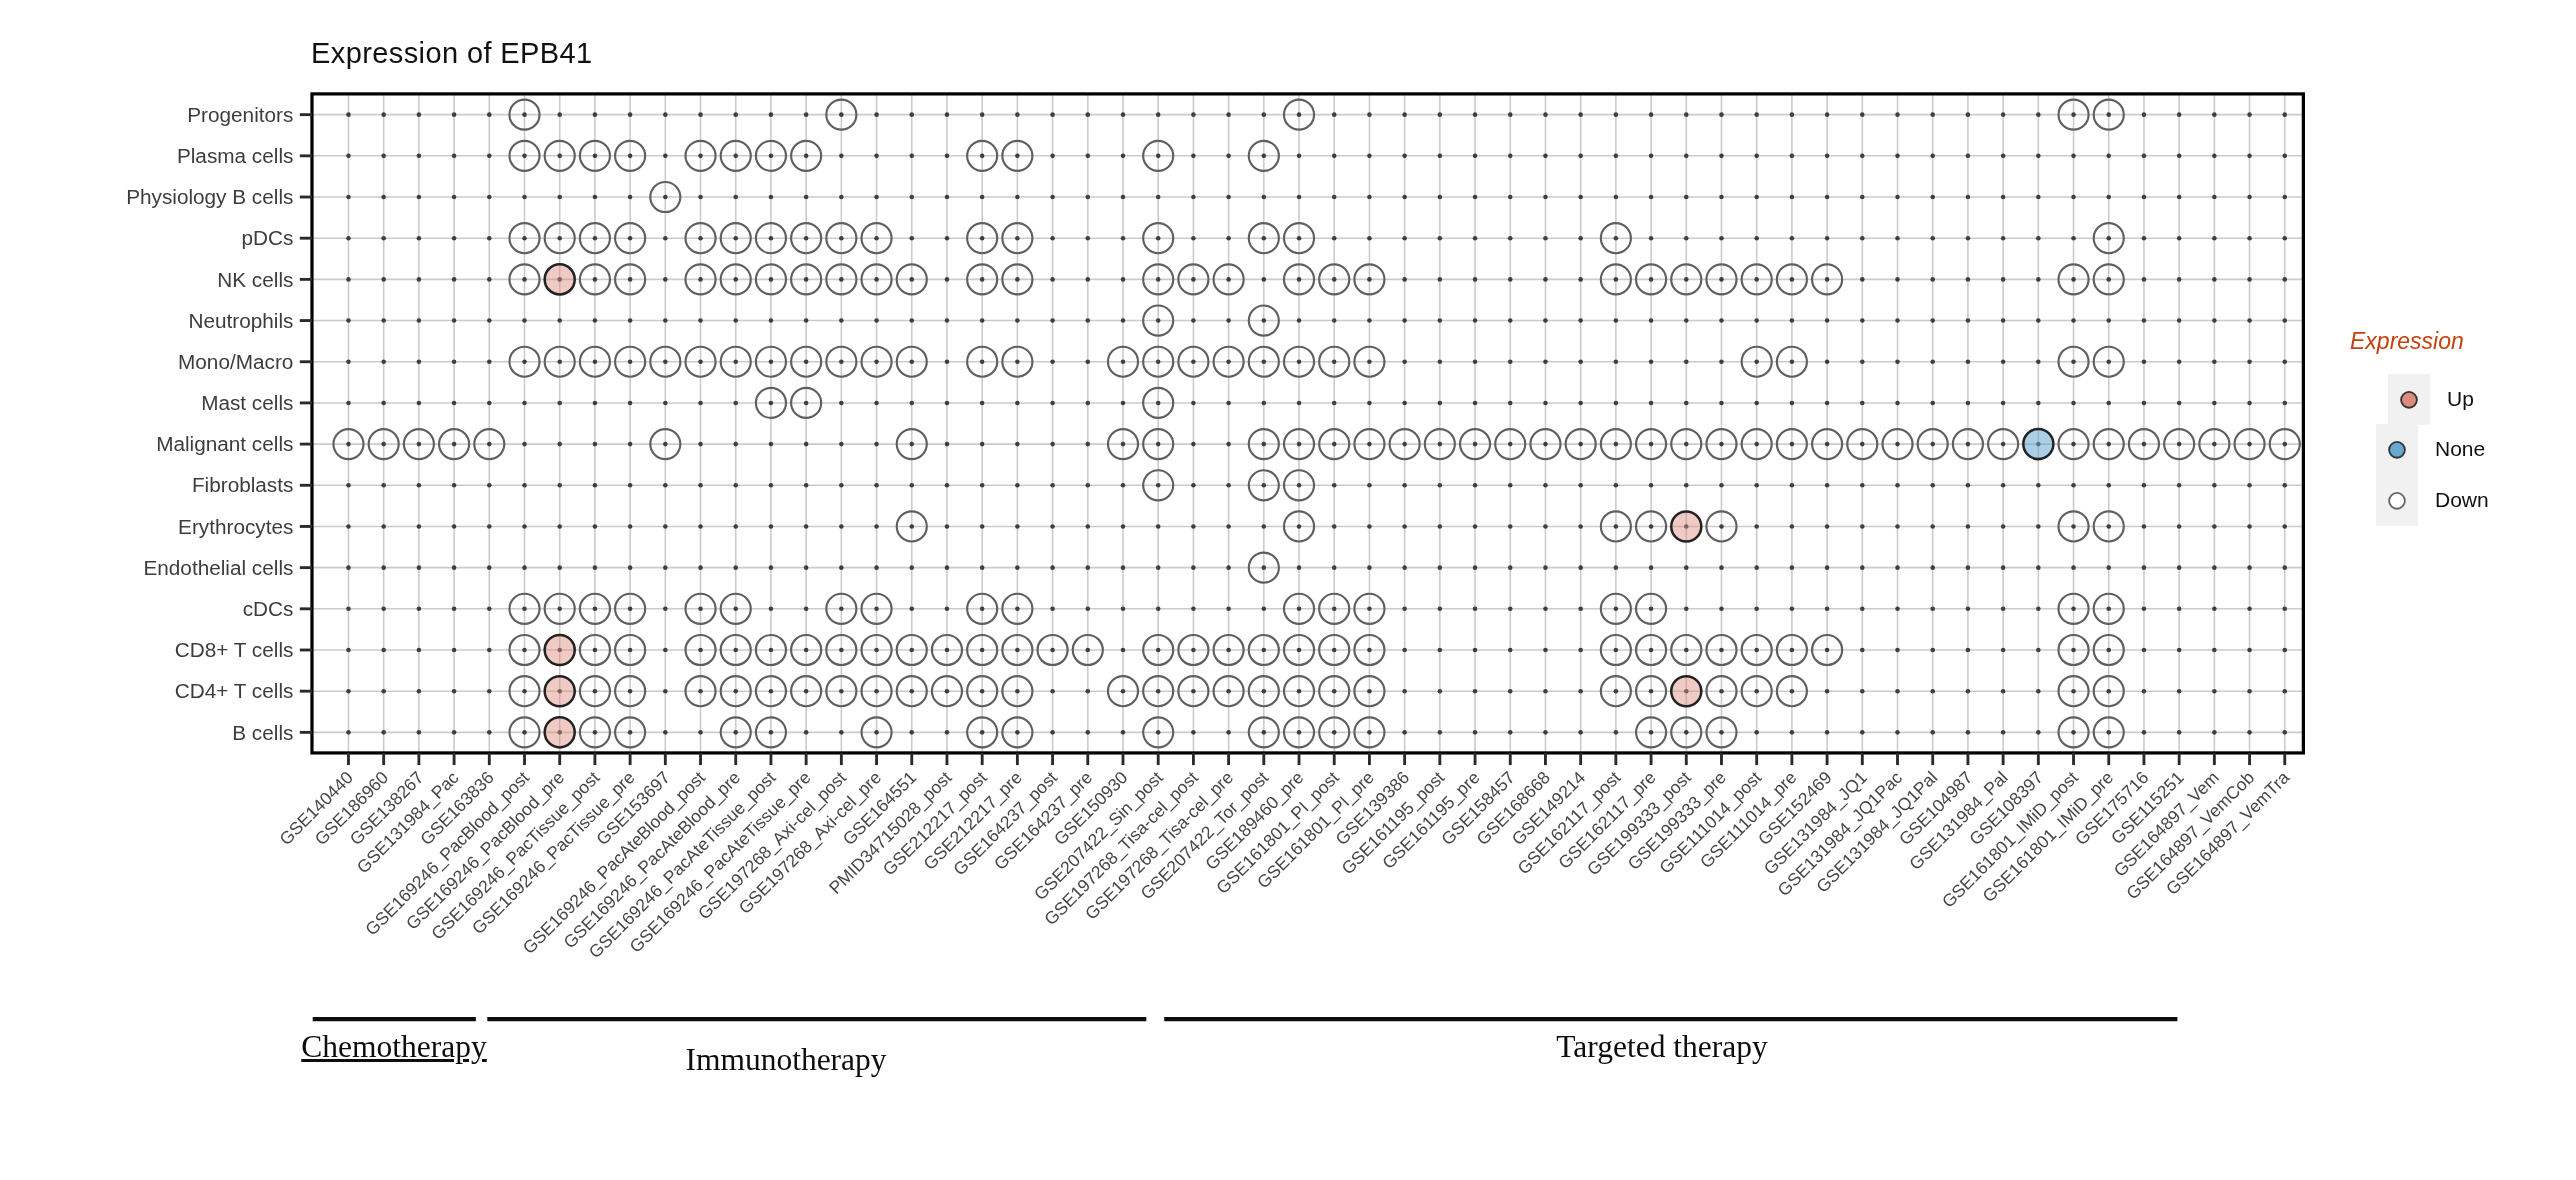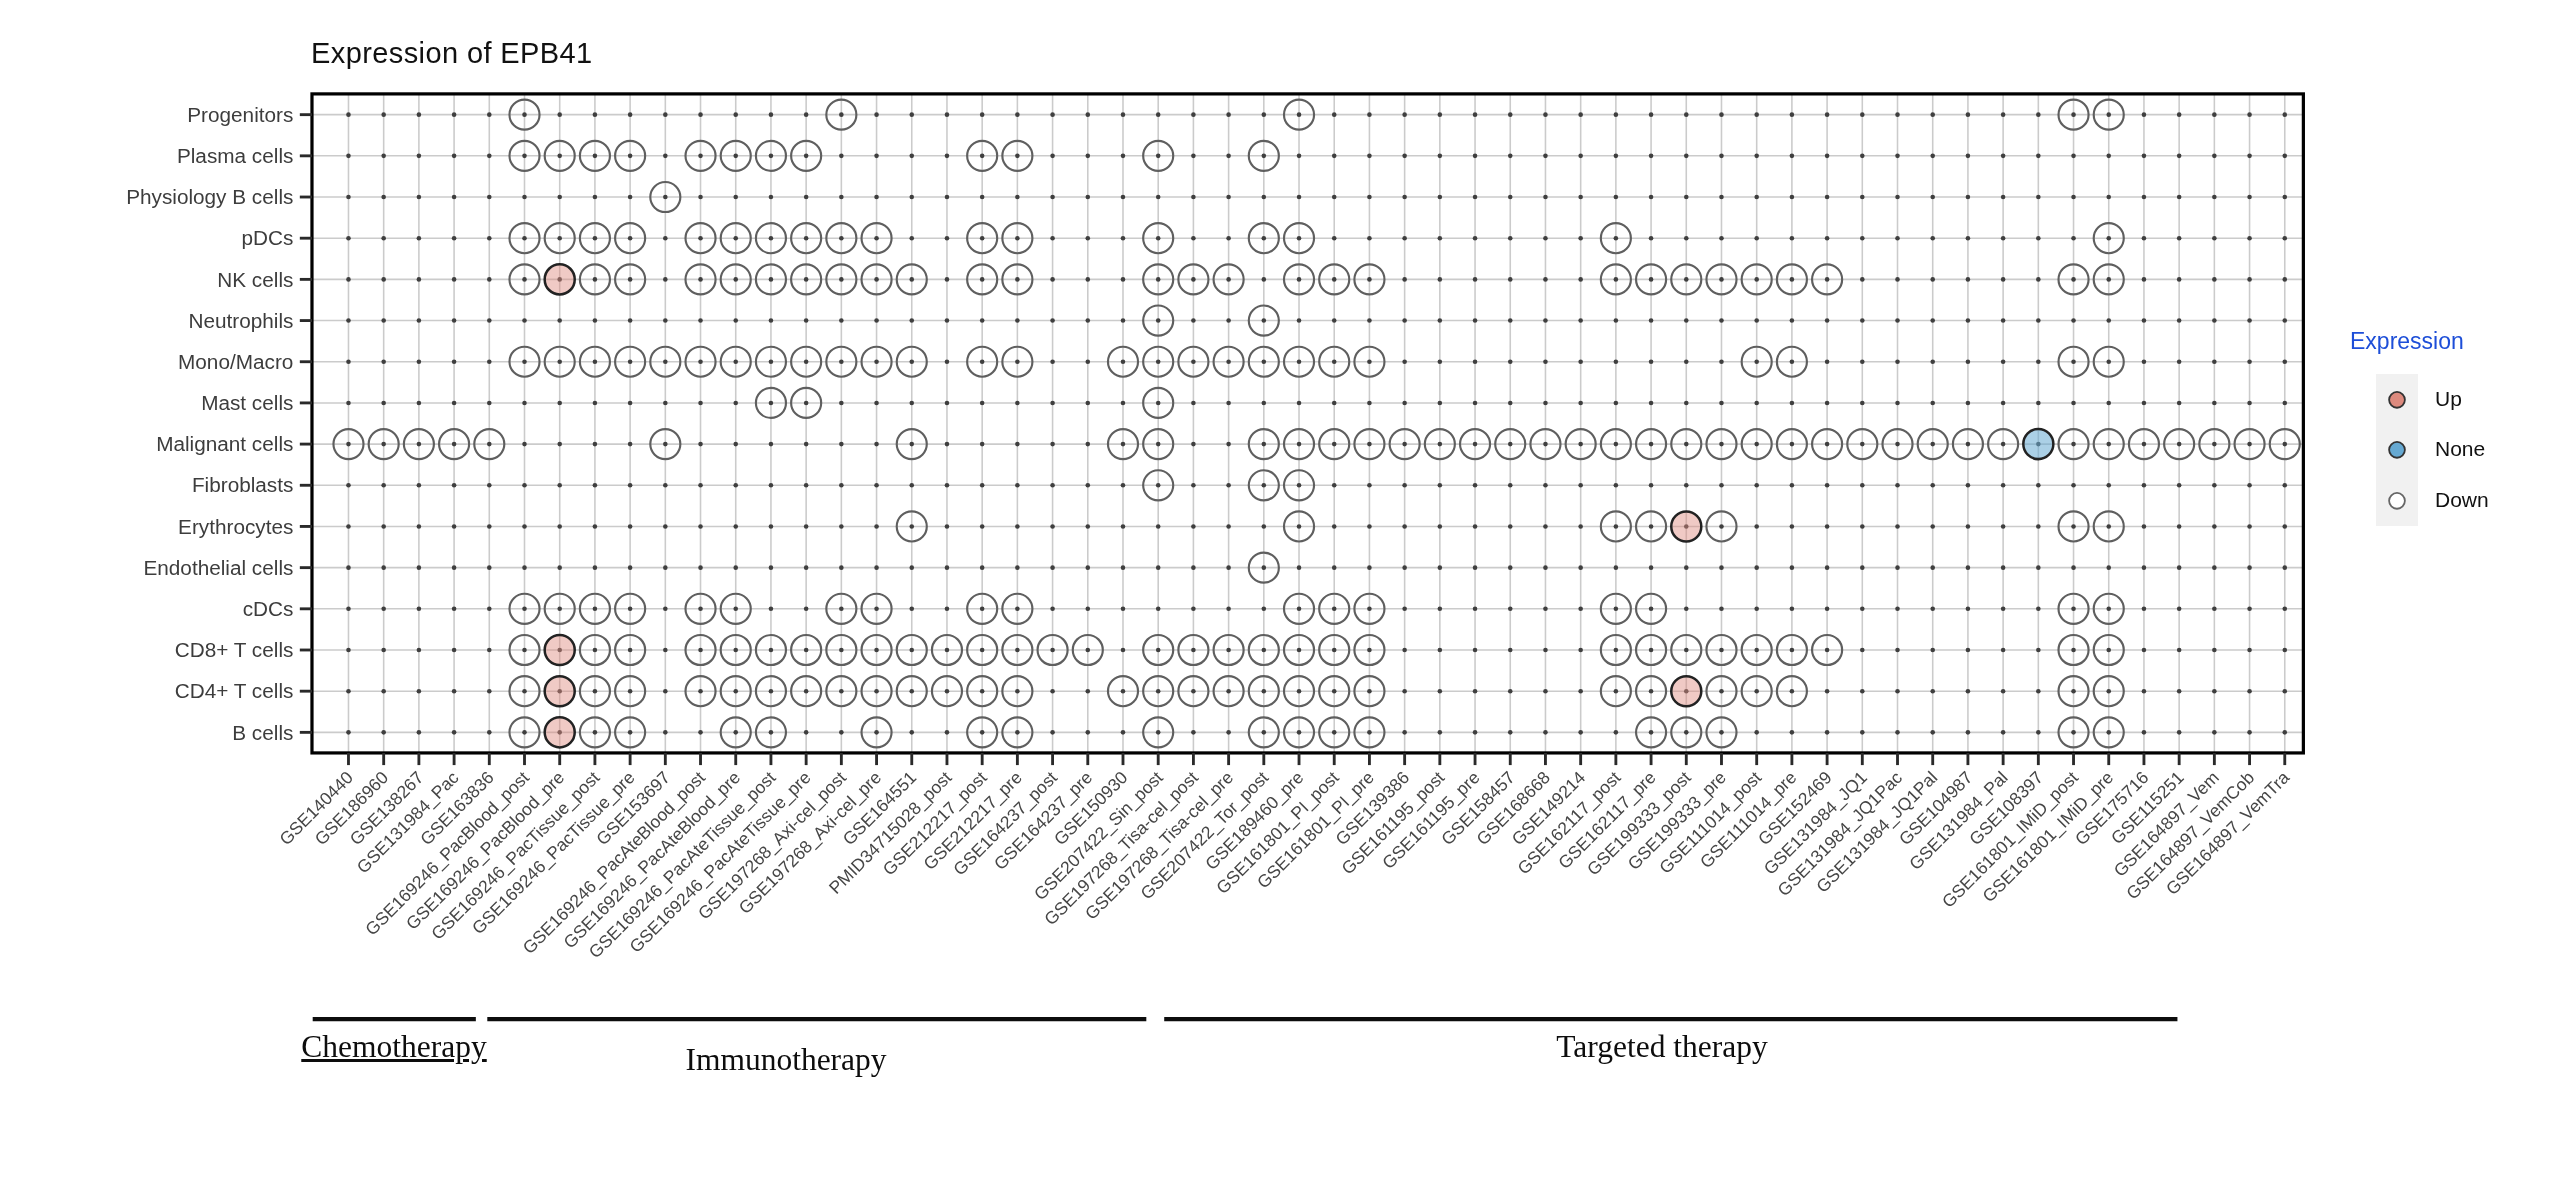--- a/index.html
+++ b/index.html
@@ -3,21 +3,21 @@
 <meta charset="utf-8">
 <style>
   html,body{margin:0;padding:0;background:#ffffff;}
   body{width:2576px;height:1181px;position:relative;overflow:hidden;
        font-family:"Liberation Sans", sans-serif;}
   #chart-wrap{position:absolute;left:0;top:0;width:2576px;height:1181px;}
   #chart-svg{position:absolute;left:0;top:0;}
   .abs{position:absolute;white-space:nowrap;}
   #chart-title{left:311px;top:37px;font-size:29px;color:#111;letter-spacing:0.4px;}
   #legend{left:2338px;top:326px;}
-  #legend-title{left:2350px;top:328px;font-size:23px;color:#1d4ed8;}
+  #legend-title{left:2350px;top:328px;font-size:23px;color:#c2410c;font-style:italic;}
   .legend-row{position:absolute;left:2376px;width:186px;height:51px;}
   .legend-key{position:absolute;left:0;top:0;width:42px;height:51px;background:#f1f1f1;}
   .legend-key svg{position:absolute;left:0;top:0;}
   .legend-label{position:absolute;left:59px;top:13px;font-size:21px;color:#111;}
   .group-label{font-family:"Liberation Serif", serif;font-size:31.5px;color:#0d0d0d;
                transform:translateX(-50%);top:1029px;}
 </style>
 </head>
 <body>
 
@@ -1382,21 +1382,21 @@
       <line x1="437" y1="1424" x2="665" y2="1424" stroke="#0d0d0d" stroke-width="6"></line>
       <line x1="681" y1="1424" x2="1602" y2="1424" stroke="#0d0d0d" stroke-width="6"></line>
       <line x1="1627" y1="1424" x2="3043" y2="1424" stroke="#0d0d0d" stroke-width="6"></line>
     </svg>
 
   <div id="chart-title" class="abs">Expression of EPB41</div>
 
   <div id="legend">
     <div id="legend-title" class="abs">Expression</div>
 
-    <div class="legend-row abs" style="top:374px;">
+    <div class="legend-row abs" style="top:374px;margin-left:12px;">
       <span class="legend-key">
         <svg width="42" height="51" viewBox="0 0 58 71">
             <circle cx="29" cy="36" r="11" fill="#dd8a7e" stroke="#333" stroke-width="2.5"></circle>
           </svg>
       </span>
       <span class="legend-label">Up</span>
     </div>
 
     <div class="legend-row abs" style="top:424px;">
       <span class="legend-key">

